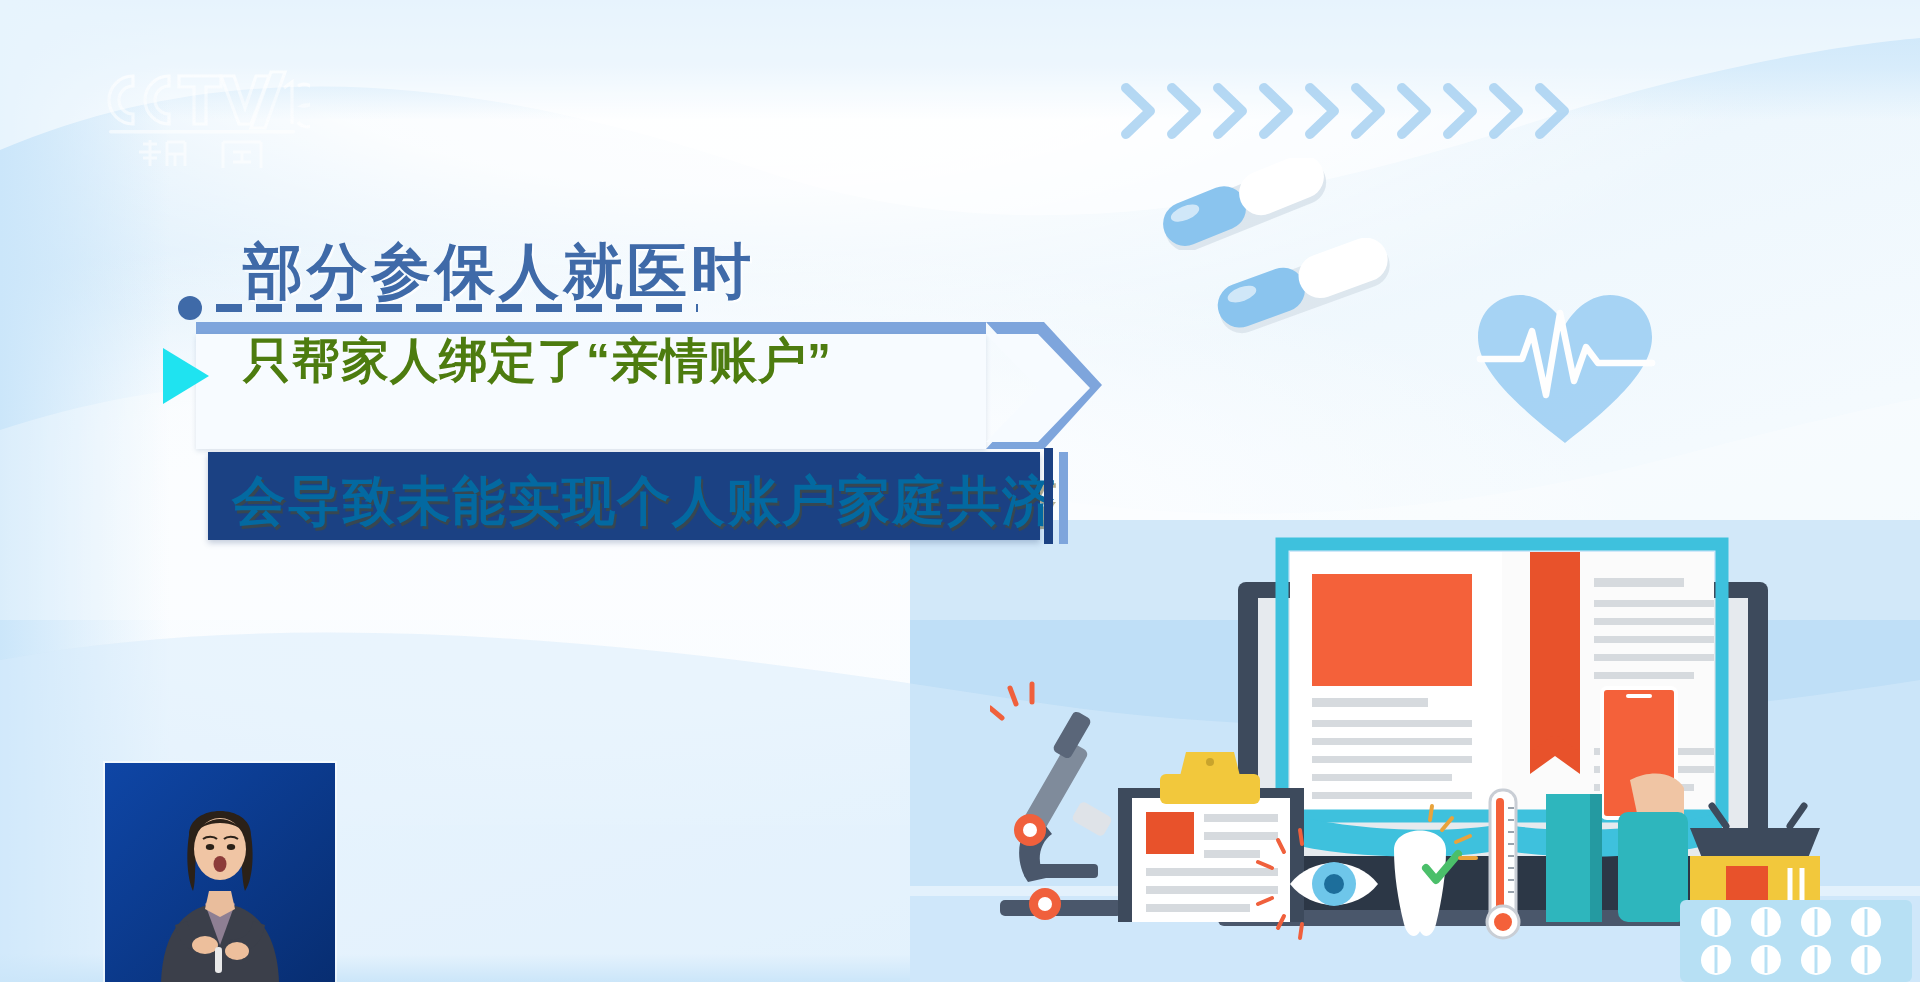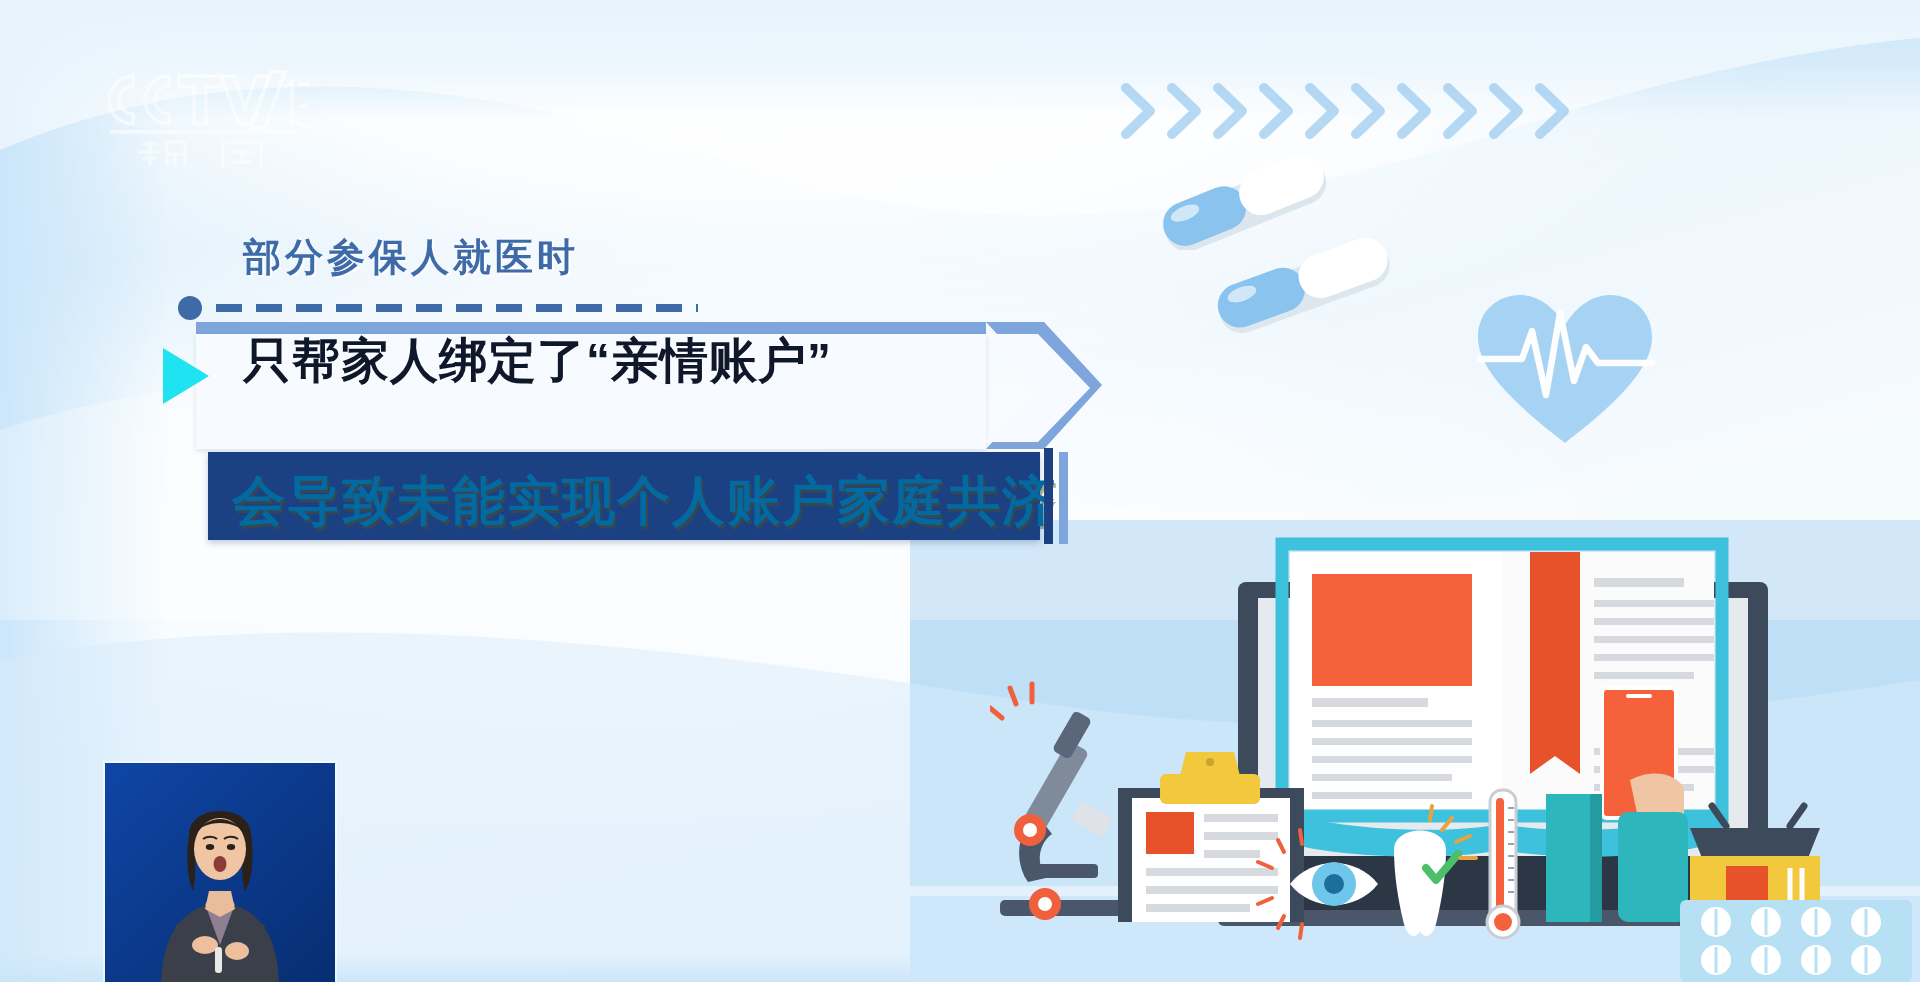--- a/index.html
+++ b/index.html
@@ -64,21 +64,21 @@
   .pill { position:absolute; }
 
   
   .heart-ecg { position:absolute; left:1470px; top:285px; width:190px; height:170px; opacity:.95; }
 
   
   #callout { position:absolute; left:0; top:0; width:1100px; height:600px; }
 
   .headline {
     position:absolute; left:243px; top:232px;
-    font-size:38px; font-weight:bold; letter-spacing:4px;
+    font-size:60px; font-weight:bold; letter-spacing:4px;
     color:#3f6aa8;
     text-shadow:2px 2px 0 rgba(255,255,255,.75);
     white-space:nowrap;
   }
 
   .dash-row { position:absolute; left:178px; top:294px; width:520px; height:26px; }
   .dash-dot {
     position:absolute; left:0; top:2px; width:24px; height:24px;
     border-radius:50%; background:#3f6aa8;
   }
@@ -107,21 +107,21 @@
     position:absolute; left:163px; top:348px; width:0; height:0;
     border-left:46px solid #1fe3f0;
     border-top:28px solid transparent;
     border-bottom:28px solid transparent;
   }
   .banner-lines {
     position:absolute; left:243px; top:332px; width:740px;
   }
   .banner-lines .ln {
     font-size:48px; font-weight:bold; line-height:57px;
-    color:#0f172a; letter-spacing:1px; white-space:nowrap;
+    color:#4d7c0f; letter-spacing:1px; white-space:nowrap;
     text-shadow:1px 1px 0 rgba(255,255,255,.6);
   }
 
   
   .banner-dark {
     position:absolute; left:208px; top:452px; width:832px; height:88px;
     background:#1b4183;
     box-shadow:0 3px 6px rgba(30,60,110,.25);
   }
   .banner-dark-text {

